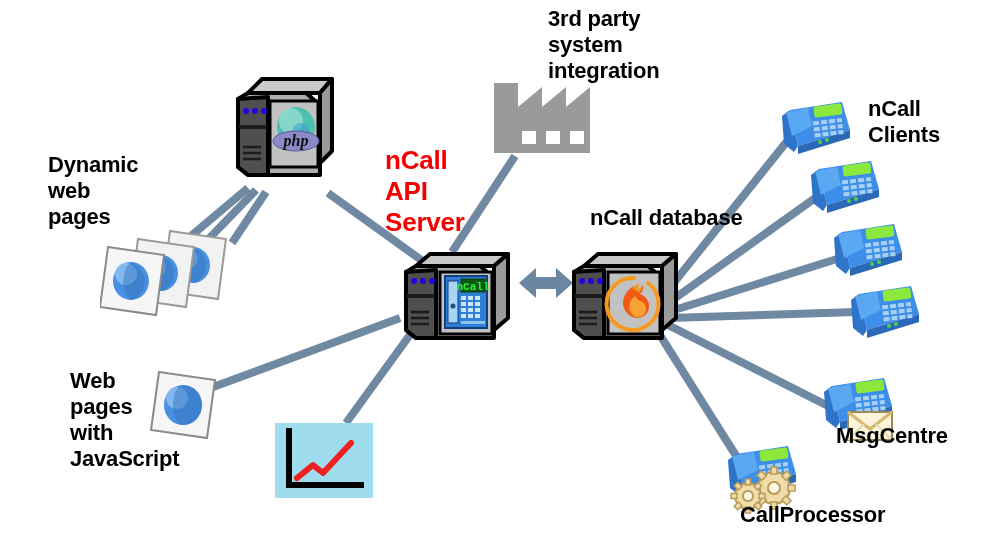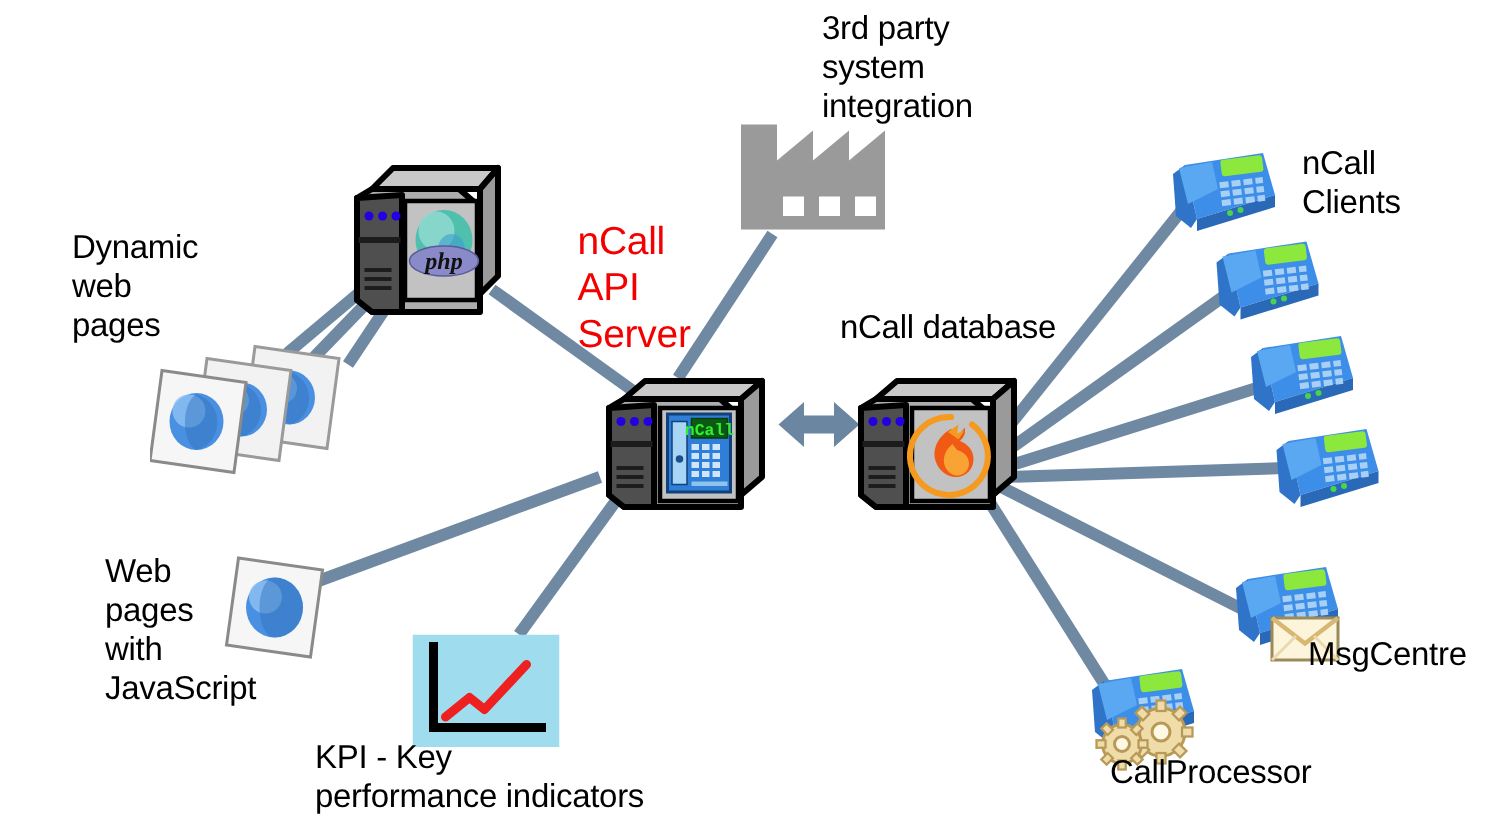--- a/index.html
+++ b/index.html
@@ -1,21 +1,21 @@
 <!DOCTYPE html>
 <html><head>
 <meta charset="utf-8">
 <style>
   html,body{margin:0;padding:0;background:#ffffff;}
   body{width:1001px;height:558px;position:relative;overflow:hidden;
        font-family:"Liberation Sans","DejaVu Sans",sans-serif;}
   #stage{position:absolute;left:0;top:0;width:1001px;height:558px;}
   #links{position:absolute;left:0;top:0;width:1001px;height:558px;}
   .node{position:absolute;}
-  .label{position:absolute;color:#000;font-weight:normal;font-size:22px;
+  .label{position:absolute;color:#000;font-weight:bold;font-size:22px;
          line-height:26px;white-space:pre;letter-spacing:-0.2px;}
   .label.red{color:#f40000;font-size:26px;line-height:31px;}
 </style>
 </head>
 <body>
 
 <div id="stage">
 
   <svg id="links" viewBox="0 0 1001 558">
     <g stroke="#7089a3" stroke-width="8" stroke-linecap="butt" fill="none">
@@ -38,21 +38,21 @@
       <line x1="670" y1="318" x2="856" y2="312"></line>
       <line x1="668" y1="325" x2="832" y2="408"></line>
       <line x1="658" y1="332" x2="740" y2="462"></line>
     </g>
 
     <g fill="#6b86a0">
       <path d="M 519 283 L 536 268 L 536 277 L 556 277 L 556 268 L 573 283 L 556 298 L 556 289 L 536 289 L 536 298 Z"></path>
     </g>
   </svg>
 
-  <div class="node" style="left:228px;top:104px;">
+  <div class="node" style="left:228px;top:71px;">
     <svg width="112" height="112" viewBox="0 0 112 112">
 
       <path d="M10 28 L10 96 L20 104 L92 104 L92 34 L78 22 L20 22 Z" fill="#adadad" stroke="#000" stroke-width="4" stroke-linejoin="round"></path>
 
       <path d="M20 22 L34 8 L104 8 L92 22 Z" fill="#c9c9c9" stroke="#000" stroke-width="4" stroke-linejoin="round"></path>
 
       <path d="M92 22 L104 8 L104 80 L92 92 Z" fill="#9a9a9a" stroke="#000" stroke-width="4" stroke-linejoin="round"></path>
 
       <path d="M10 28 L10 96 L20 104 L40 104 L40 26 Z" fill="#4f4f4f" stroke="#000" stroke-width="4" stroke-linejoin="round"></path>
 
@@ -191,31 +191,29 @@
       <rect x="42" y="24" width="52" height="62" fill="#c2c2c2" stroke="#000" stroke-width="3"></rect>
 
       <g>
         <path d="M68 30 a26 26 0 1 0 14 5" fill="none" stroke="#f59a1e" stroke-width="4" stroke-linecap="round"></path>
         <path d="M68 38 c-9 5 -13 14 -10 22 c2 6 8 10 13 10 c7 0 12 -5 12 -12 c0 -6 -4 -10 -9 -12 c3 -3 4 -6 3 -9 c-2 4 -5 5 -9 4 c2 -1 2 -2 0 -3 z" fill="#f05a14"></path>
         <path d="M69 48 c-5 4 -7 10 -5 15 c2 4 5 6 8 6 c5 0 8 -4 8 -8 c0 -5 -4 -8 -8 -9 z" fill="#fbb03b" opacity="0.85"></path>
         <path d="M66 40 l7 -5 l-1 6 l5 -2 l-4 6 z" fill="#f59a1e"></path>
       </g>
     </svg>
   </div>
-  <div class="label" style="left:560px;top:205px;text-align:right;">nCall database</div>
+  <div class="label" style="left:590px;top:205px;text-align:right;">nCall database</div>
 
   <div class="node" style="left:275px;top:423px;">
     <svg width="98" height="75" viewBox="0 0 98 75">
       <rect x="0" y="0" width="98" height="75" fill="#9fdcee"></rect>
       <path d="M14 8 L14 62 L86 62" fill="none" stroke="#000" stroke-width="6" stroke-linecap="square"></path>
       <path d="M22 55 L38 42 L48 50 L76 20" fill="none" stroke="#ef2020" stroke-width="6" stroke-linecap="round" stroke-linejoin="round"></path>
     </svg>
   </div>
-  <div class="label" style="left:210px;top:492px;">KPI - Key
-performance indicators</div>
 
   <div class="node" style="left:776px;top:96px;">
     <svg width="78" height="62" viewBox="0 0 78 62">
       <path d="M14 14 L66 6 L74 34 L22 50 Z" fill="#3d8ee8"></path>
       <path d="M14 14 L22 50 L18 56 L8 48 L6 20 Z" fill="#2f74c8"></path>
       <path d="M22 50 L74 34 L74 42 L22 58 Z" fill="#2a69b8"></path>
       <path d="M10 16 L32 12 L36 30 L16 40 Z" fill="#5aa8f2"></path>
       <rect x="38" y="9" width="28" height="11" rx="2" fill="#8ce83c" transform="rotate(-7 52 15)"></rect>
       <g fill="#a8d0f5" transform="rotate(-7 50 34)">
         <rect x="38" y="24" width="6" height="4"></rect>
@@ -335,21 +333,21 @@
           <rect x="62" y="36" width="5" height="4"></rect>
       </g>
 
       <g>
         <rect x="30" y="40" width="44" height="28" fill="#fdf4dc" stroke="#9c8a5a" stroke-width="2"></rect>
         <path d="M30 40 L52 57 L74 40" fill="none" stroke="#d8b870" stroke-width="3"></path>
         <path d="M30 68 L46 52 M74 68 L58 52" fill="none" stroke="#e8d9ae" stroke-width="2"></path>
       </g>
     </svg>
   </div>
-  <div class="label" style="left:836px;top:423px;margin-left:36px;">MsgCentre</div>
+  <div class="label" style="left:836px;top:423px;">MsgCentre</div>
 
   <div class="node" style="left:722px;top:440px;">
     <svg width="100" height="78" viewBox="0 0 100 78">
       <path d="M14 14 L66 6 L74 34 L22 50 Z" fill="#3d8ee8"></path>
       <path d="M14 14 L22 50 L18 56 L8 48 L6 20 Z" fill="#2f74c8"></path>
       <path d="M22 50 L74 34 L74 42 L22 58 Z" fill="#2a69b8"></path>
       <path d="M10 16 L32 12 L36 30 L16 40 Z" fill="#5aa8f2"></path>
       <rect x="38" y="9" width="28" height="11" rx="2" fill="#8ce83c" transform="rotate(-7 52 15)"></rect>
       <g fill="#a8d0f5" transform="rotate(-7 50 34)">
         <rect x="38" y="24" width="6" height="4"></rect>

